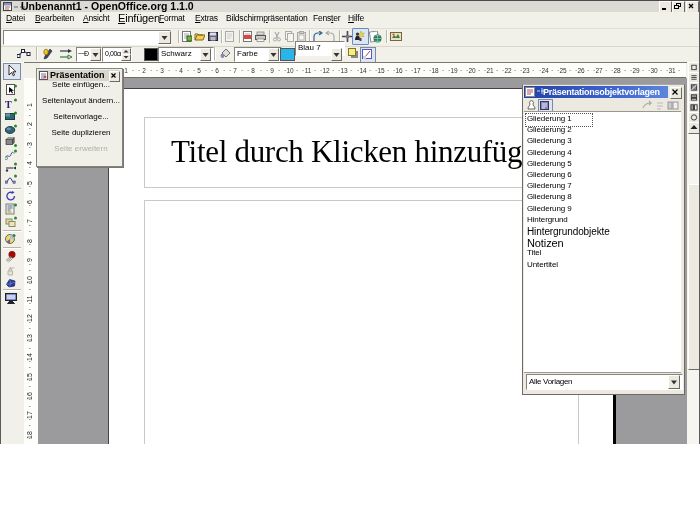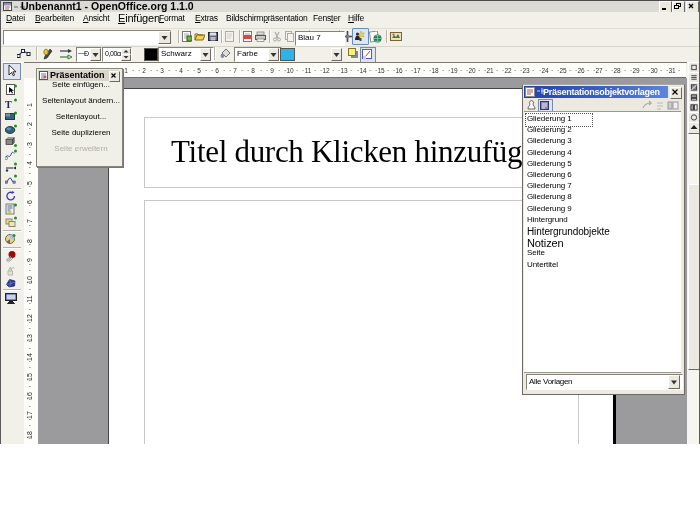--- a/index.html
+++ b/index.html
@@ -224,21 +224,21 @@
         <path d="M2 6c-1 2 0 4 1.5 4S6 8 5 6z" fill="#88a"></path>
       </svg>
     </div>
 <div class="abs sunken" style="left:234px;top:47px;width:44px;height:13px;background:#fff;font-size:8px;line-height:12px;padding-left:2px;">Farbe</div>
 <div class="abs raised btnface" style="left:268px;top:48px;width:9px;height:11px;">
       <svg width="9" height="11">
         <path d="M1.5 4l3 4 3-4z" fill="#333"></path>
       </svg>
     </div>
 <div class="abs" style="left:280px;top:48px;width:13px;height:11px;background:#29b5e8;border:1px solid #555;"></div>
-<div class="abs sunken" style="left:295px;top:31px;width:46px;height:13px;background:#fff;font-size:8px;line-height:12px;padding-left:2px;">Blau 7</div>
+<div class="abs sunken" style="left:295px;top:41px;width:46px;height:13px;background:#fff;font-size:8px;line-height:12px;padding-left:2px;">Blau 7</div>
 <div class="abs raised btnface" style="left:331px;top:48px;width:9px;height:11px;">
       <svg width="9" height="11">
         <path d="M1.5 4l3 4 3-4z" fill="#333"></path>
       </svg>
     </div>
 <div class="abs " style="left:348px;top:48px;width:11px;height:11px;">
       <svg width="11" height="11">
         <rect x="3" y="3" width="7" height="7" fill="#888"></rect>
         <rect x="0.5" y="0.5" width="7" height="7" fill="#f2ee88" stroke="#887722"></rect>
       </svg>
@@ -681,21 +681,21 @@
       </svg>
     </div>
 <div class="abs" style="left:50px;top:70px;height:11px;line-height:11px;font-size:9px;font-weight:bold;">Präsentation</div>
 <div class="abs raised btnface" style="left:109px;top:71px;width:9px;height:9px;">
       <svg width="7" height="7">
         <path d="M1.5 1.5l4 4M5.5 1.5l-4 4" stroke="#000" stroke-width="1.2"></path>
       </svg>
     </div>
 <div class="abs" style="left:40px;top:80px;width:82px;text-align:center;font-size:8px;color:#000;">Seite einfügen...</div>
 <div class="abs" style="left:40px;top:96px;width:82px;text-align:center;font-size:8px;color:#000;">Seitenlayout ändern...</div>
-<div class="abs" style="left:40px;top:112px;width:82px;text-align:center;font-size:8px;color:#000;">Seitenlayout...</div>
+<div class="abs" style="left:40px;top:112px;width:82px;text-align:center;font-size:8px;color:#000;">Seitenvorlage...</div>
 <div class="abs" style="left:40px;top:128px;width:82px;text-align:center;font-size:8px;color:#000;">Seite duplizieren</div>
 <div class="abs" style="left:40px;top:144px;width:82px;text-align:center;font-size:8px;color:#b2b0a7;">Seite erweitern</div>
 <div class="abs" style="left:522px;top:84px;width:161px;height:309px;background:#ece9e0;border:1px solid #6e6a63;border-top:1px solid #aaa8a0;"></div>
 <div class="abs" style="left:524px;top:86px;width:144px;height:12px;background:linear-gradient(90deg,#2242a8 0%,#3c63cc 60%,#5c85dd 100%);"></div>
 <div class="abs" style="left:525px;top:87px;">
       <svg width="10" height="10">
         <rect x="0.5" y="0.5" width="9" height="9" fill="#fff" stroke="#888"></rect>
         <path d="M2 3h6M2 5h6M2 7h4" stroke="#a55" stroke-width="1"></path>
       </svg>
     </div>
@@ -744,21 +744,21 @@
 <div class="abs" style="left:527px;top:136px;font-size:8px;letter-spacing:-0.1px;color:#000;white-space:nowrap;">Gliederung 3</div>
 <div class="abs" style="left:527px;top:148px;font-size:8px;letter-spacing:-0.1px;color:#000;white-space:nowrap;">Gliederung 4</div>
 <div class="abs" style="left:527px;top:159px;font-size:8px;letter-spacing:-0.1px;color:#000;white-space:nowrap;">Gliederung 5</div>
 <div class="abs" style="left:527px;top:170px;font-size:8px;letter-spacing:-0.1px;color:#000;white-space:nowrap;">Gliederung 6</div>
 <div class="abs" style="left:527px;top:181px;font-size:8px;letter-spacing:-0.1px;color:#000;white-space:nowrap;">Gliederung 7</div>
 <div class="abs" style="left:527px;top:192px;font-size:8px;letter-spacing:-0.1px;color:#000;white-space:nowrap;">Gliederung 8</div>
 <div class="abs" style="left:527px;top:204px;font-size:8px;letter-spacing:-0.1px;color:#000;white-space:nowrap;">Gliederung 9</div>
 <div class="abs" style="left:527px;top:215px;font-size:8px;letter-spacing:-0.1px;color:#000;white-space:nowrap;">Hintergrund</div>
 <div class="abs" style="left:527px;top:226px;font-size:10px;letter-spacing:-0.1px;color:#000;white-space:nowrap;text-align:right;">Hintergrundobjekte</div>
 <div class="abs" style="left:527px;top:237px;font-size:11px;letter-spacing:-0.1px;color:#000;white-space:nowrap;">Notizen</div>
-<div class="abs" style="left:527px;top:248px;font-size:8px;letter-spacing:-0.1px;color:#000;white-space:nowrap;">Seite</div>
+<div class="abs" style="left:527px;top:248px;font-size:8px;letter-spacing:-0.1px;color:#000;white-space:nowrap;">Titel</div>
 <div class="abs" style="left:527px;top:260px;font-size:8px;letter-spacing:-0.1px;color:#000;white-space:nowrap;">Untertitel</div>
 <div class="abs" style="left:525px;top:113px;width:66px;height:12px;border:1px dotted #555;"></div>
 <div class="abs sunken" style="left:526px;top:374px;width:153px;height:14px;background:#fff;font-size:8px;letter-spacing:-0.3px;line-height:13px;padding-left:2px;">Alle Vorlagen</div>
 <div class="abs raised btnface" style="left:668px;top:375px;width:10px;height:12px;">
       <svg width="10" height="12">
         <path d="M2 4.5l3 4 3-4z" fill="#333"></path>
       </svg>
     </div>
 <div class="abs" style="left:0;top:0;width:1px;height:528px;background:#5a5a5a;z-index:40;"></div>
 <div class="abs" style="left:699px;top:0;width:1px;height:528px;background:#5a5a5a;z-index:40;"></div>

